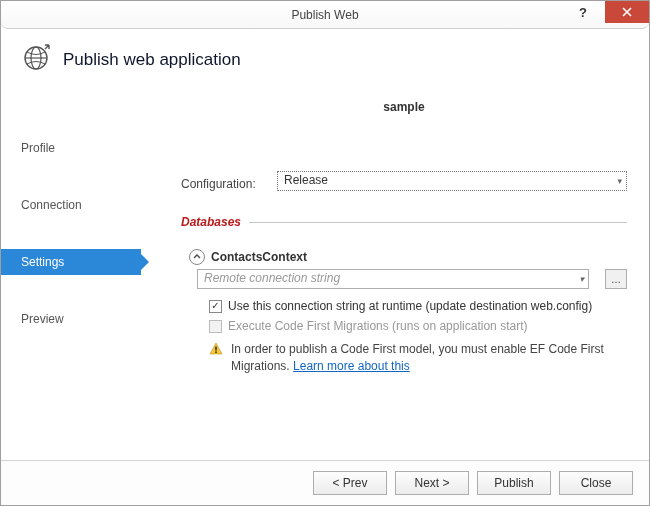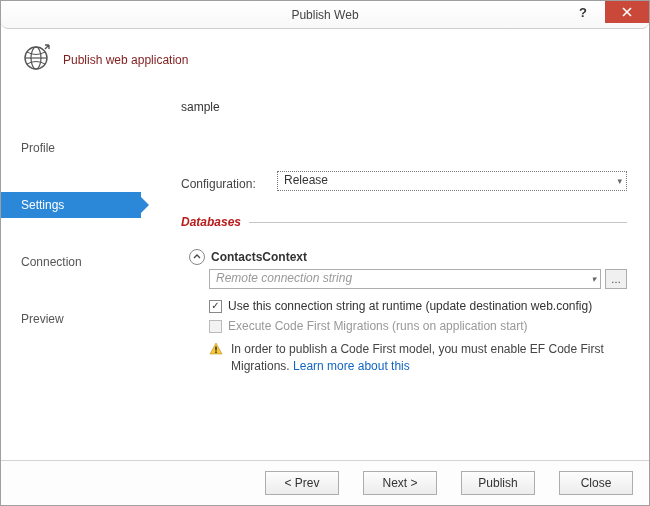--- a/index.html
+++ b/index.html
@@ -59,22 +59,22 @@
     font-size: 14px;
     font-weight: bold;
   }
   .header {
     display: flex;
     align-items: center;
     padding: 14px 20px 10px 20px;
     gap: 12px;
   }
   .header-title {
-    font-size: 12px;
-    color: #7f1d1d;
+    font-size: 17px;
+    color: #0f172a;
   }
   .content {
     flex: 1;
     display: flex;
     overflow: hidden;
   }
   .sidebar {
     width: 140px;
     padding: 18px 0 0 0;
   }
@@ -100,23 +100,24 @@
     border-bottom: 8px solid transparent;
   }
   .main {
     flex: 1;
     padding: 14px 22px 0 40px;
     display: flex;
     flex-direction: column;
     gap: 10px;
   }
   .profile-name {
-    font-weight: normal;
+    font-weight: bold;
     color: #333;
     margin-bottom: 6px;
+    text-align: center;
   }
   .row {
     display: flex;
     align-items: flex-end;
     gap: 8px;
   }
   .row-label {
     width: 88px;
     color: #444;
   }
@@ -198,22 +199,22 @@
     color: #444;
     background: #fff;
   }
   .db-name {
     font-weight: bold;
     color: #333;
   }
   .conn-row {
     display: flex;
     align-items: center;
-    gap: 4px;
-    margin-left: 20px;
+    gap: 16px;
+    margin-left: 8px;
     margin-bottom: 10px;
   }
   .conn-input {
     flex: 1;
     height: 20px;
     border: 1px solid #adadad;
     padding: 1px 20px 1px 6px;
     color: #999;
     font-style: italic;
     background: #fff;
@@ -242,28 +243,29 @@
     margin-top: 8px;
     color: #444;
     line-height: 1.4;
   }
   .warning-icon {
     flex-shrink: 0;
     margin-top: 1px;
   }
   .warning-link {
     color: #1366c2;
+    text-decoration: underline;
     cursor: pointer;
   }
   .footer {
     border-top: 1px solid #d3d3d3;
     padding: 10px 16px;
     display: flex;
     justify-content: flex-end;
-    gap: 24px;
+    gap: 8px;
     background: #fdfdfd;
   }
   .btn {
     min-width: 74px;
     height: 24px;
     border: 1px solid #adadad;
     background: linear-gradient(#fdfdfd,#ececec);
     color: #333;
     font-size: 12px;
     display: inline-flex;
@@ -299,22 +301,22 @@
         <path d="M6 21 Q15 16 24 21" fill="none" stroke="#555" stroke-width="1"></path>
         <path d="M24 6 L28 2 M28 2 L28 6 M28 2 L24 2" fill="none" stroke="#555" stroke-width="1.4"></path>
       </svg>
     </span>
     <div class="header-title">Publish web application</div>
   </div>
 
   <div class="content">
     <div class="sidebar">
       <div class="sidebar-item"><span>Profile</span></div>
+      <div class="sidebar-item"><span>Connection</span></div>
       <div class="sidebar-item active"><span>Settings</span></div>
-      <div class="sidebar-item"><span>Connection</span></div>
       <div class="sidebar-item"><span>Preview</span></div>
     </div>
 
     <div class="main">
       <div class="profile-name">sample</div>
 
       <div class="row">
         <div class="row-label">Configuration:</div>
         <div class="select-box">
           <span>Release</span>

